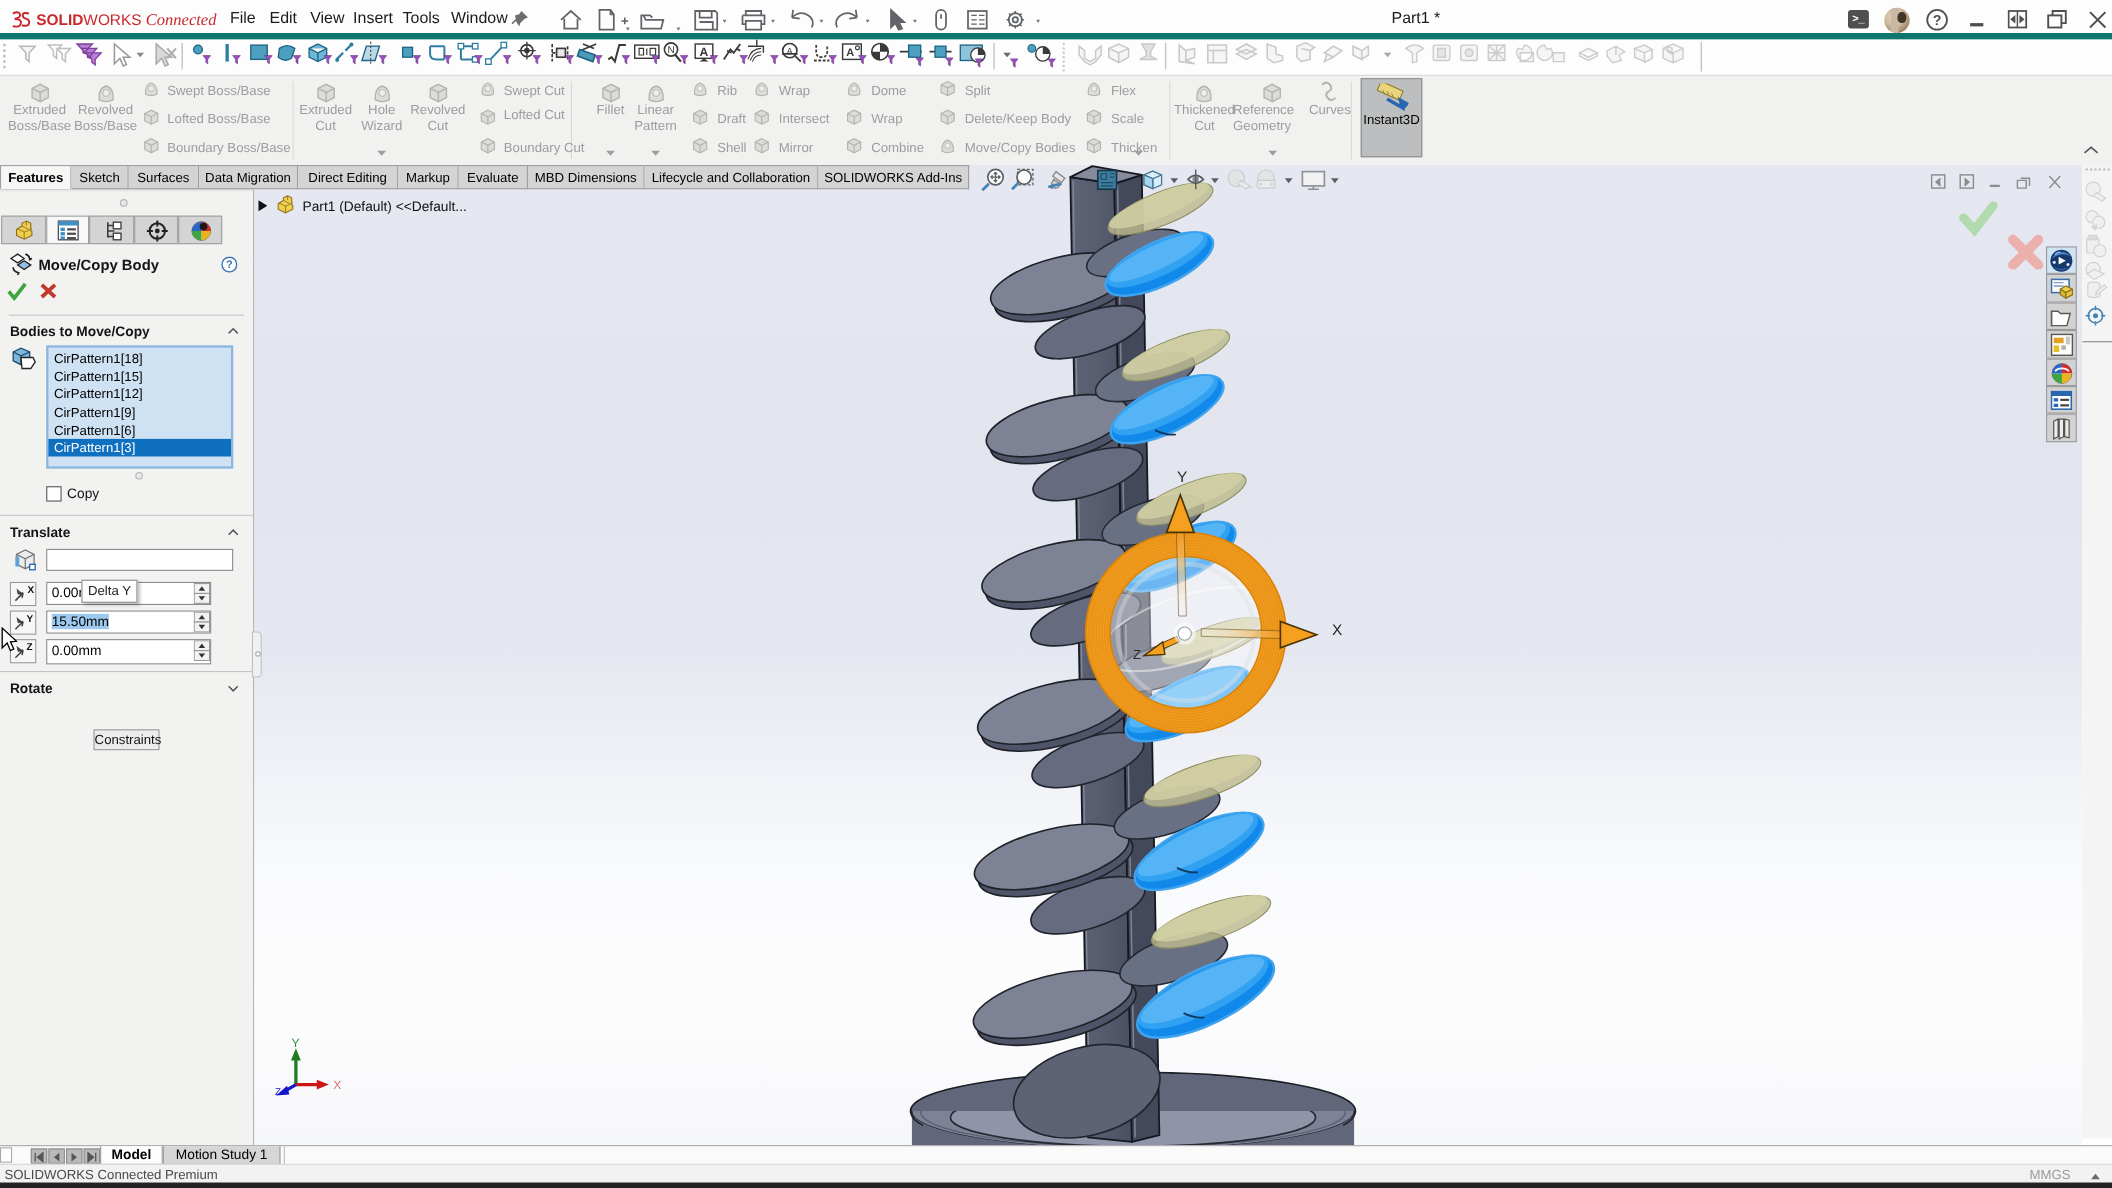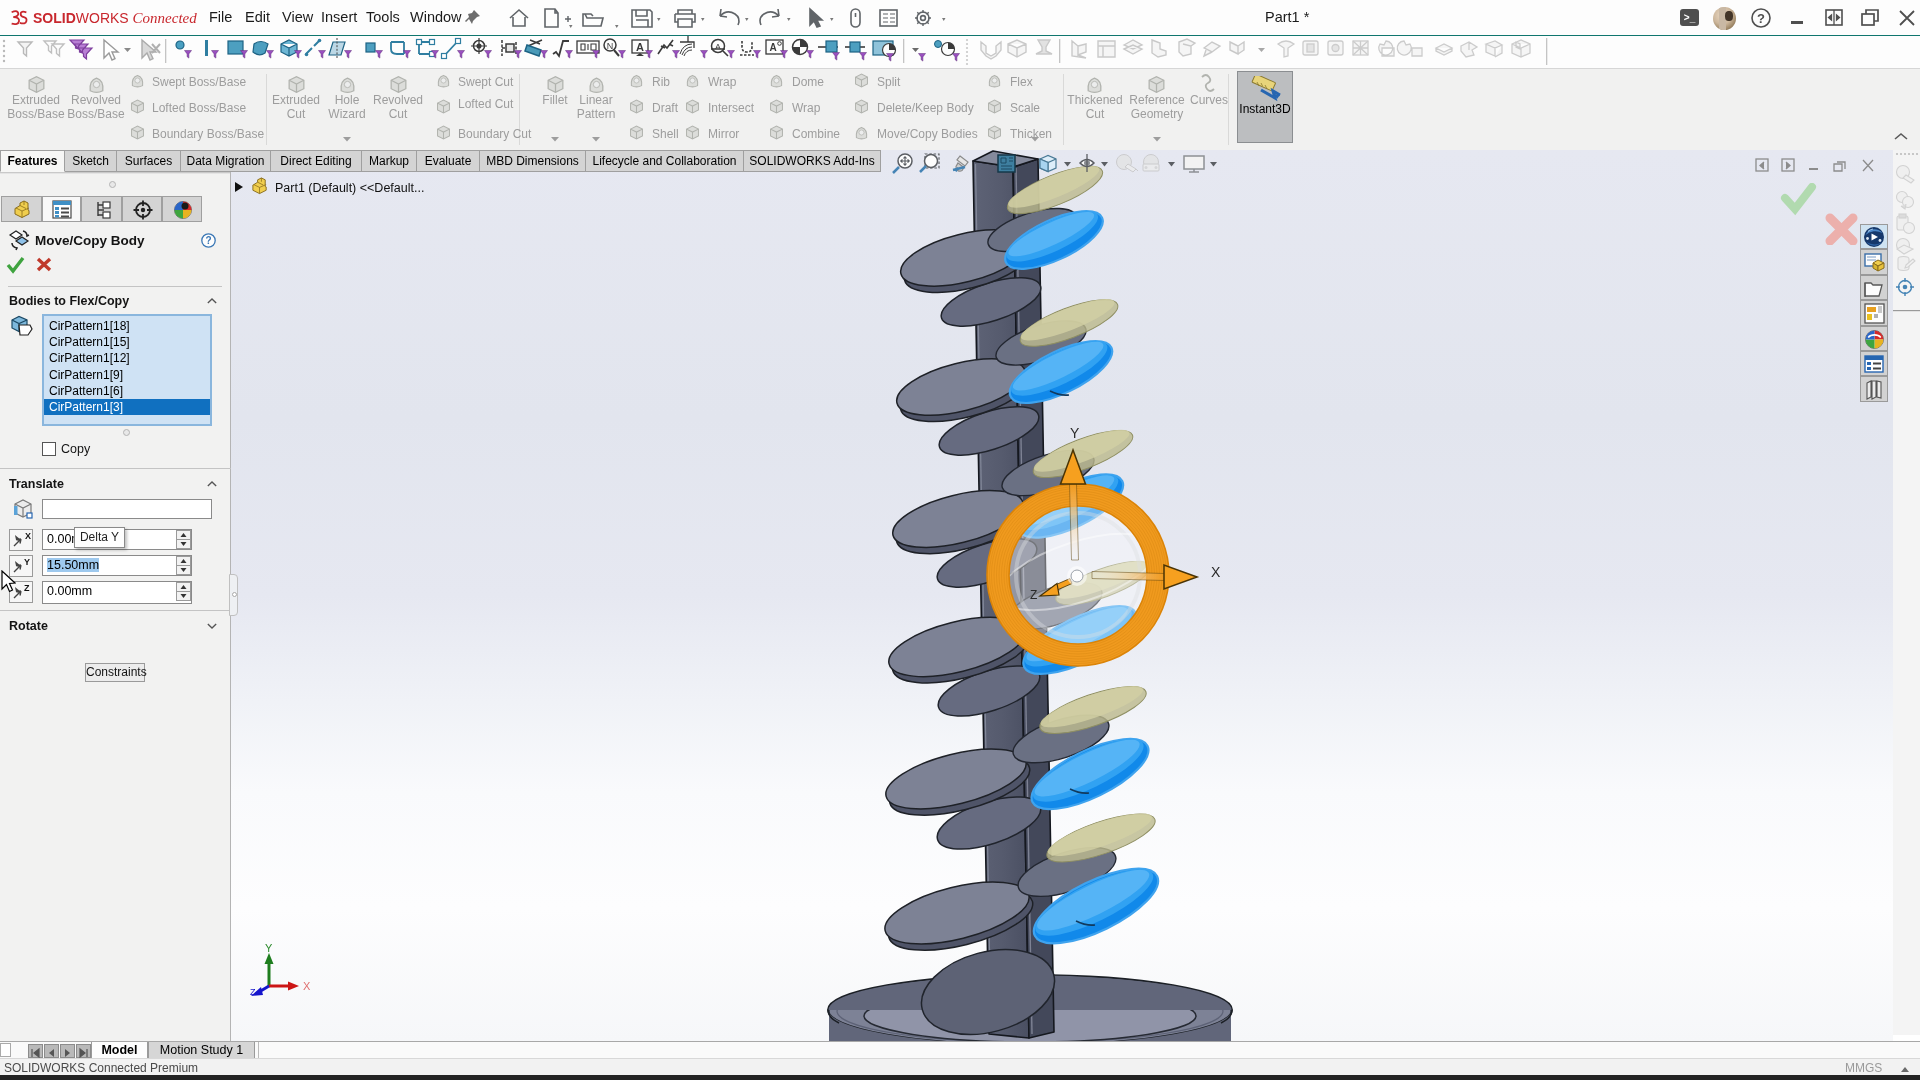--- a/index.html
+++ b/index.html
@@ -1,20 +1,20 @@
 <!DOCTYPE html>
 <html><head>
 <meta charset="utf-8">
 <style>
 * { margin:0; padding:0; box-sizing:border-box; }
 html,body { width:1920px; height:1080px; overflow:hidden; }
 body { font-family:"Liberation Sans", sans-serif; position:relative; background:#fff; }
 .abs { position:absolute; }
 
-#titlebar { left:0; top:0; width:1920px; height:36px; background:#fdfdfd; border-bottom:1px solid #0f766e;text-decoration:underline; }
+#titlebar { left:0; top:0; width:1920px; height:36px; background:#fdfdfd; border-bottom:6px solid #0f766e;text-decoration:underline; }
 .menu { font-size:14.5px; color:#1b1b1b; }
 
 #toolbar2 { left:0; top:36px; width:1920px; height:33px; background:#fdfdfd; border-bottom:1px solid #d6d6d6; }
 
 #ribbon { left:0; top:69px; width:1920px; height:81px; background:#f1f1f0; }
 .riblabel { position:absolute; color:#9d9d9d; font-size:12px; white-space:nowrap; }
 
 #tabrow { left:0; top:150px; width:881px; height:22px; }
 .tab { position:absolute; top:0; height:22px; background:#d4d4d4; border:1px solid #9f9f9f; border-left:none; color:#000; font-size:12px; text-align:center; line-height:20px; }
 
@@ -585,21 +585,21 @@
   <div class="riblabel" style="left:792px;top:6px">Dome</div>
   <div class="riblabel" style="left:792px;top:32px">Wrap</div>
   <div class="riblabel" style="left:792px;top:58px">Combine</div>
   <div class="riblabel" style="left:877px;top:6px">Split</div>
   <div class="riblabel" style="left:877px;top:32px">Delete/Keep Body</div>
   <div class="riblabel" style="left:877px;top:58px">Move/Copy Bodies</div>
   <div class="riblabel" style="left:1010px;top:6px">Flex</div>
   <div class="riblabel" style="left:1010px;top:32px">Scale</div>
   <div class="riblabel" style="left:1010px;top:58px">Thicken</div>
   <div class="riblabel" style="left:1059px;top:24px;width:72px;text-align:center">Thickened<br>Cut</div>
-  <div class="riblabel" style="left:1121px;top:24px;width:72px;text-align:center">Reference<br>Geometry</div>
+  <div class="riblabel" style="left:1121px;top:24px;width:72px;">Reference<br>Geometry</div>
   <div class="riblabel" style="left:1173px;top:24px;width:72px;text-align:center">Curves</div>
 
   <div class="abs" style="left:1237px;top:2px;width:56px;height:72px;background:#bcbec0;border:1px solid #8b8e91">
     <svg class="abs" style="left:11px;top:4px" width="34" height="26" viewBox="0 0 34 26">
       <rect x="4" y="2" width="22" height="9" rx="1" transform="rotate(24 15 6)" fill="#e8d47a" stroke="#8a7a30" stroke-width="1"></rect>
       <path d="M8 6 l2 4 M12 7 l1.5 3 M16 9 l2 4" stroke="#8a7a30" stroke-width="0.8"></path>
       <path d="M12 14 L26 22 L24 15 L31 19" stroke="#2766b1" stroke-width="3" fill="none"></path>
       <path d="M31 19 l-6 -1 l3 5 Z" fill="#2766b1"></path>
     </svg>
     <div class="abs" style="left:0;top:30px;width:100%;text-align:center;font-size:12px;color:#000">Instant3D</div>
@@ -736,21 +736,21 @@
   <svg class="abs" style="left:201px;top:61px" width="15" height="15" viewBox="0 0 15 15">
     <circle cx="7.5" cy="7.5" r="6.7" fill="#fdfdfd" stroke="#3a77b5" stroke-width="1.3"></circle>
     <text x="7.5" y="11" font-size="10" font-weight="bold" text-anchor="middle" fill="#3a77b5">?</text>
   </svg>
   <svg class="abs" style="left:6px;top:84px" width="50" height="18" viewBox="0 0 50 18">
     <path d="M2 9 L7 15 L17 2" fill="none" stroke="#3fa33f" stroke-width="3.4"></path>
     <path d="M32 3 L44 14 M44 3 L32 14" fill="none" stroke="#c0392b" stroke-width="3.4"></path>
   </svg>
   <div class="abs" style="left:8px;top:114px;width:214px;height:1px;background:#c4c4c4"></div>
 
-  <div class="sechead" style="left:9px;top:122px">Bodies to Flex/Copy</div>
+  <div class="sechead" style="left:9px;top:122px">Bodies to Move/Copy</div>
   <svg class="chev" style="left:207px;top:124px" width="12" height="8" viewBox="0 0 12 8">
       <path d="M1 6.5 L6 1.5 L11 6.5" fill="none" stroke="#555" stroke-width="1.6"></path>
     </svg>
   <svg class="abs" style="left:10px;top:143px" width="24" height="22" viewBox="0 0 24 22">
     <path d="M2 5 L9 1.5 L17 5 L17 13 L9 16.5 L2 13 Z" fill="#7db8dc" stroke="#1c4a66" stroke-width="1.2"></path>
     <path d="M2 5 L9 8.5 L17 5 M9 8.5 L9 16.5" fill="none" stroke="#1c4a66" stroke-width="1.2"></path>
     <path d="M9 10 L20 10 L22 14 L18 20 L10 20 Z" fill="#fff" stroke="#222" stroke-width="1.2"></path>
   </svg>
   <div class="abs" style="left:42px;top:142px;width:170px;height:112px;background:#cfe2f4;border:2px solid #8ab6dd">
     <div style="padding:2px 0 0 5px;font-size:12px;color:#000;line-height:16.2px">

